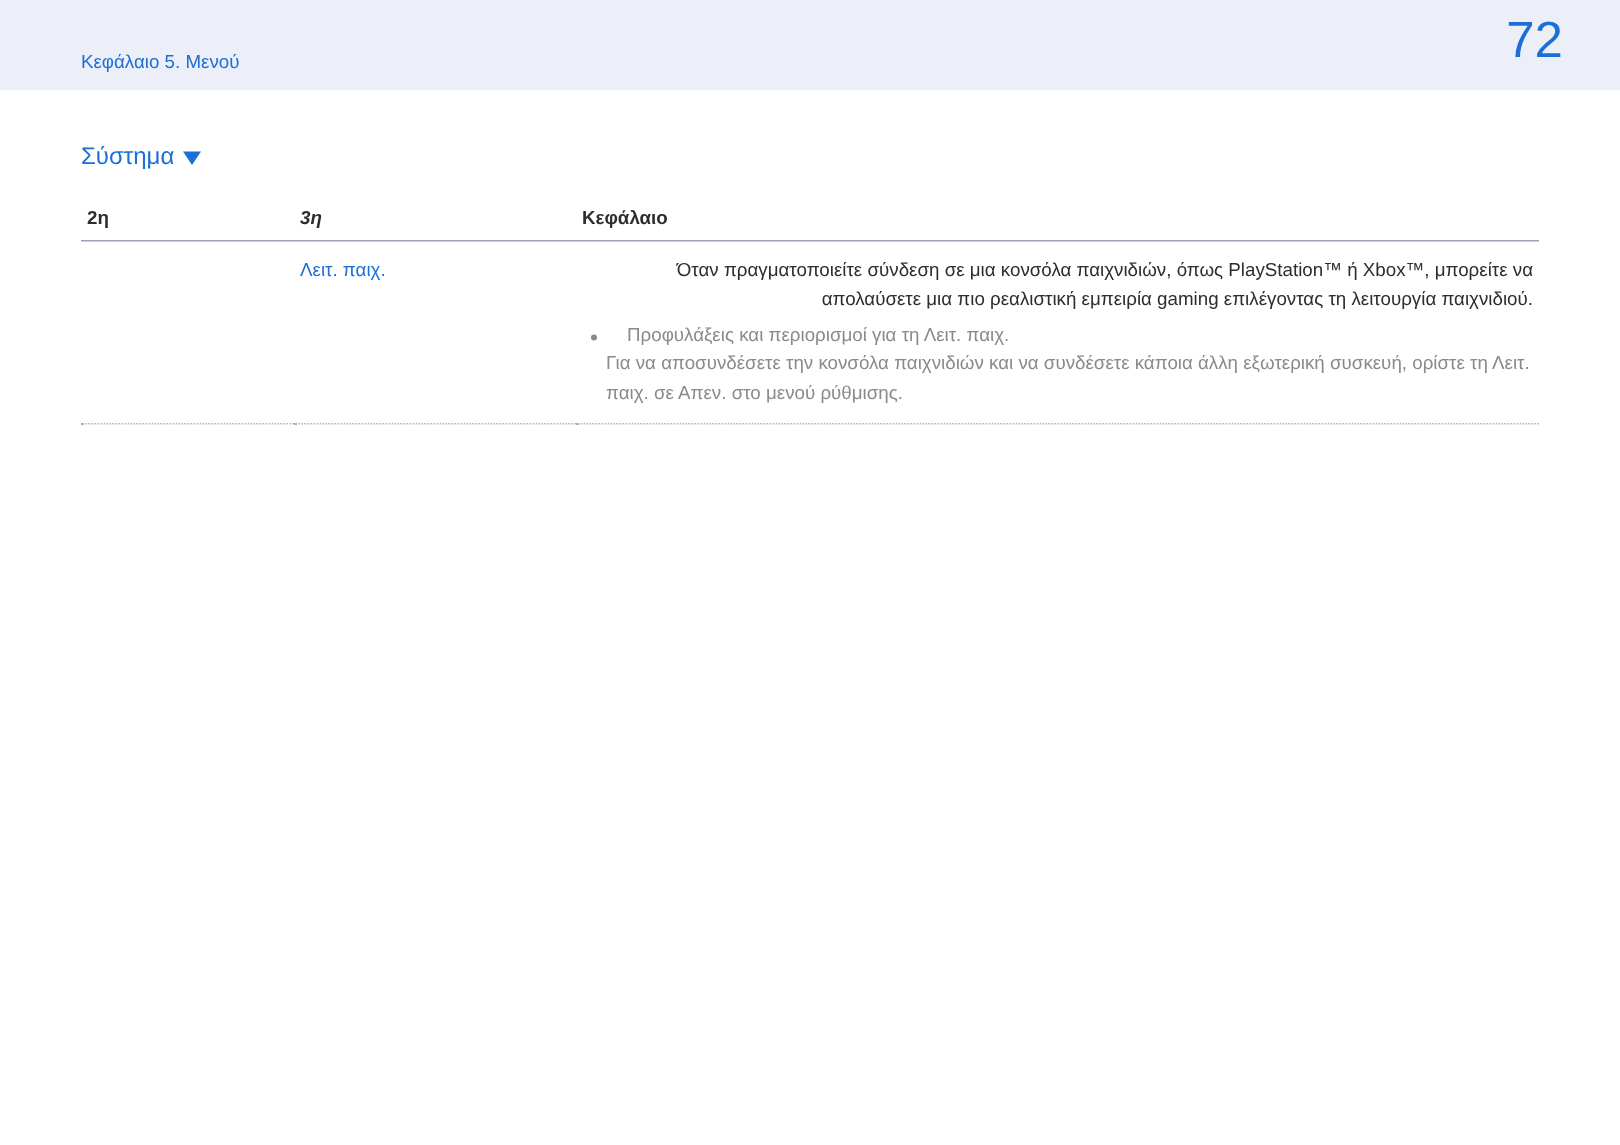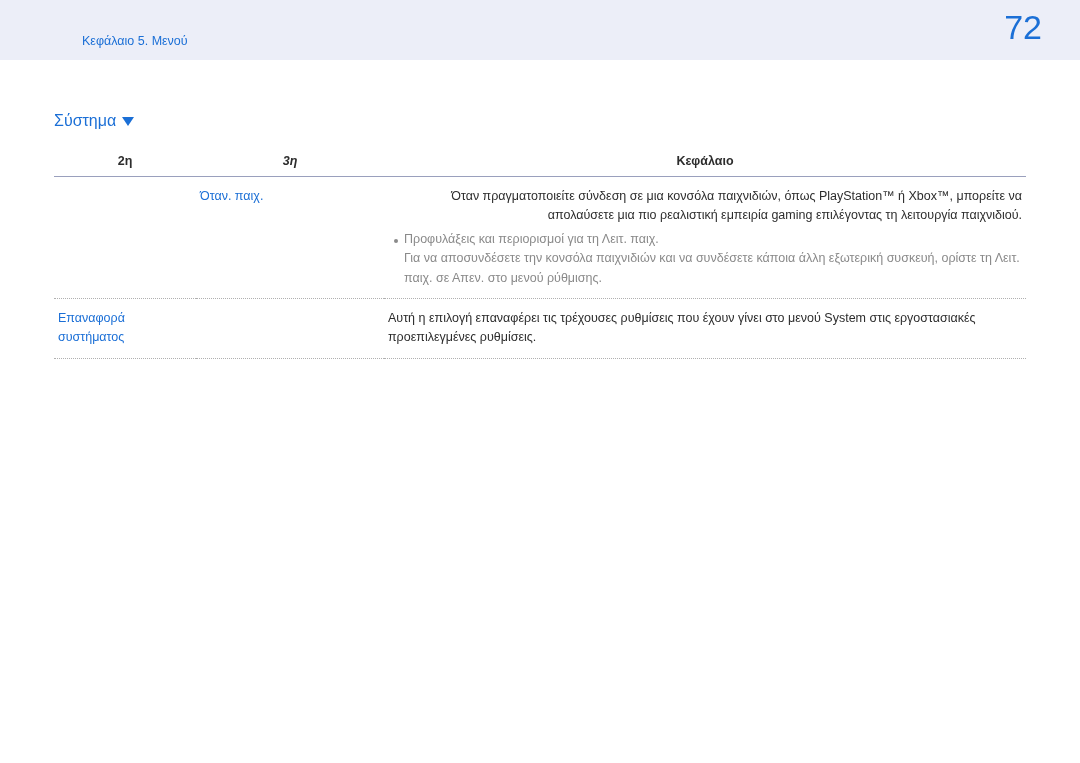--- a/index.html
+++ b/index.html
@@ -10,32 +10,31 @@
     width: 100%;
     position: relative;
     padding: 0 54px;
   }
   .chapter {
     position: absolute;
     left: 54px;
     bottom: 12px;
     font-size: 12.5px;
     color: #1b6fd6;
-    margin-left: 28px;
   }
   .page-number {
     position: absolute;
     right: 38px;
     top: 8px;
     font-size: 34px;
     color: #1b6fd6;
     font-weight: 400;
   }
   .content {
-    padding: 52px 54px 0 54px;
+    padding: 36px 54px 0 54px;
   }
   .section-title {
     color: #1b6fd6;
     font-size: 16px;
     font-weight: 400;
     display: flex;
     align-items: center;
     gap: 6px;
     margin-bottom: 18px;
   }
@@ -45,39 +44,39 @@
     border-right: 6px solid transparent;
     border-top: 9px solid #1b6fd6;
     display: inline-block;
   }
   table {
     width: 100%;
     border-collapse: collapse;
     font-size: 12.5px;
   }
   thead th {
-    text-align: center;
+    text-align: left;
     font-weight: 700;
     color: #2d2d2d;
     padding: 6px 4px 8px 4px;
     border-bottom: 1.5px solid #9aa0bd;
   }
   tbody td {
     padding: 10px 4px 10px 4px;
     vertical-align: top;
     border-bottom: 1px dotted #b0b0b0;
     line-height: 1.55;
   }
   .col-2 { width: 142px; }
   .col-3 { width: 188px; font-style: italic; }
   .blue-text { color: #1b6fd6; }
   .grey-text { color: #8a8a8a; }
   .bullet-row {
     display: flex;
-    gap: 6px;
+    gap: 20px;
     align-items: baseline;
   }
   .bullet-dot {
     width: 4px; height: 4px; border-radius: 50%;
     background: #8a8a8a;
     display: inline-block;
     margin-top: 7px;
     flex-shrink: 0;
     margin-left: 6px;
   }
@@ -105,35 +104,28 @@
     <thead>
       <tr>
         <th class="col-2">2η</th>
         <th class="col-3">3η</th>
         <th>Κεφάλαιο</th>
       </tr>
     </thead>
     <tbody>
       <tr>
         <td></td>
-        <td class="blue-text">Όταν. παιχ.</td>
+        <td class="blue-text">Λειτ. παιχ.</td>
         <td>
           <div class="desc-block">
             <p>Όταν πραγματοποιείτε σύνδεση σε μια κονσόλα παιχνιδιών, όπως PlayStation™ ή Xbox™, μπορείτε να απολαύσετε μια πιο ρεαλιστική εμπειρία gaming επιλέγοντας τη λειτουργία παιχνιδιού.</p>
             <div class="bullet-row grey-text">
               <span class="bullet-dot"></span>
               <span>Προφυλάξεις και περιορισμοί για τη Λειτ. παιχ.</span>
             </div>
             <div class="indent-block grey-text">Για να αποσυνδέσετε την κονσόλα παιχνιδιών και να συνδέσετε κάποια άλλη εξωτερική συσκευή, ορίστε τη Λειτ. παιχ. σε Απεν. στο μενού ρύθμισης.</div>
           </div>
         </td>
       </tr>
-      <tr>
-        <td class="blue-text">Επαναφορά συστήματος</td>
-        <td></td>
-        <td>
-          <p>Αυτή η επιλογή επαναφέρει τις τρέχουσες ρυθμίσεις που έχουν γίνει στο μενού System στις εργοστασιακές προεπιλεγμένες ρυθμίσεις.</p>
-        </td>
-      </tr>
     </tbody>
   </table>
 
 </div>
 
 </body></html>

